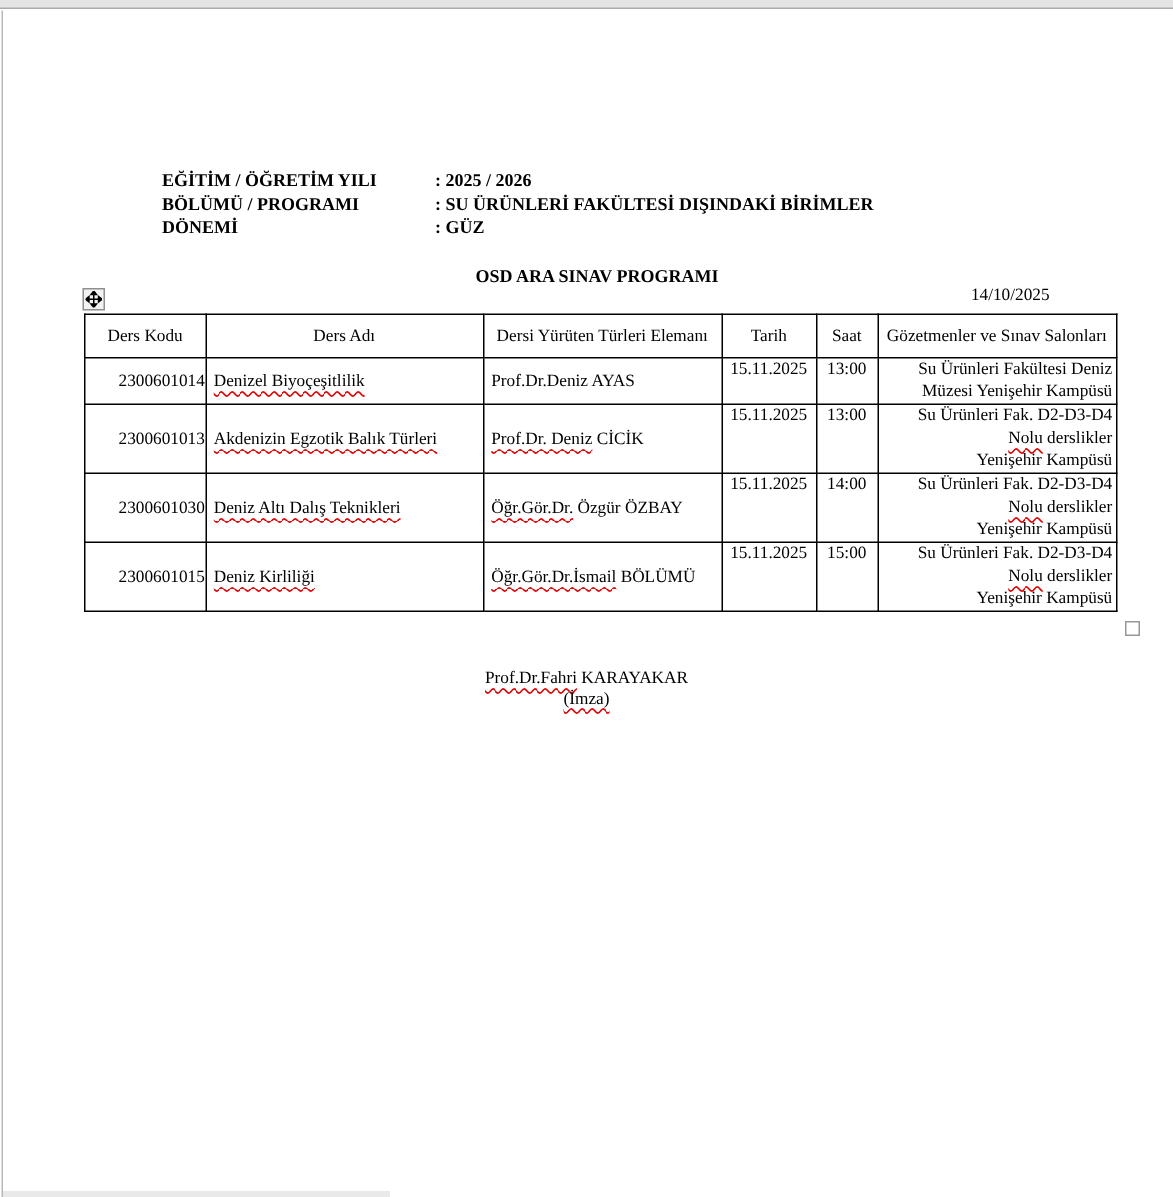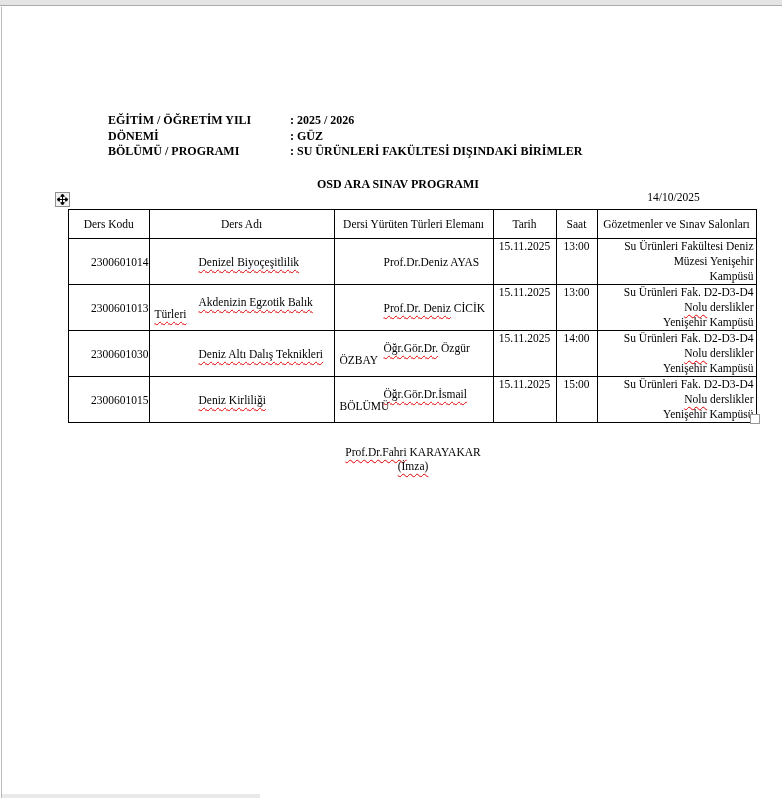--- a/index.html
+++ b/index.html
@@ -39,21 +39,21 @@
     text-align: center; font-size: 11.5px;
   }
   .move-handle {
     position: absolute; left: 55px; top: 192px; width: 15px; height: 15px;
     border: 1px solid #8f8f8f; background: #f2f2f2;
     display: flex; align-items: center; justify-content: center;
     cursor: move;
   }
   .move-handle svg { display: block; }
   .exam-table {
-    position: absolute; left: 68px; top: 209px;
+    position: absolute; left: 56px; top: 209px;
     border-collapse: collapse; table-layout: fixed;
     font-size: 11.5px;
     border: 1.5px solid #000;
   }
   .exam-table th, .exam-table td {
     border: 1px solid #000;
     font-weight: normal;
     overflow: hidden;
   }
   .exam-table th {
@@ -73,21 +73,20 @@
     text-align: right; vertical-align: top;
     line-height: 15px; padding: 0 2px;
   }
   .room-line { min-height: 0; }
   .sq {
     text-decoration-line: underline;
     text-decoration-style: wavy;
     text-decoration-color: #e00000;
     text-decoration-thickness: 1px;
     text-underline-offset: 2.5px;
-    margin-left: 44px;
   }
   .resize-handle {
     position: absolute; left: 750px; top: 414px; width: 10px; height: 10px;
     border: 1.5px solid #979797; background: #fff;
     cursor: nwse-resize;
   }
   .footer-block {
     position: absolute; left: 4px; top: 446px; width: 774px;
     text-align: center; font-size: 11.5px; line-height: 13.5px;
   }
@@ -98,26 +97,26 @@
 <div class="top-band"></div>
 <div class="left-edge"></div>
 <div class="bottom-sliver"></div>
 
 <div class="info-block">
   <div class="info-line">
     <span class="info-label">EĞİTİM / ÖĞRETİM YILI</span>
     <span class="info-value">: 2025 / 2026</span>
   </div>
   <div class="info-line">
+    <span class="info-label">BÖLÜMÜ / PROGRAMI</span>
+    <span class="info-value">: SU ÜRÜNLERİ FAKÜLTESİ DIŞINDAKİ BİRİMLER</span>
+  </div>
+  <div class="info-line">
     <span class="info-label">DÖNEMİ</span>
     <span class="info-value">: GÜZ</span>
-  </div>
-  <div class="info-line">
-    <span class="info-label">BÖLÜMÜ / PROGRAMI</span>
-    <span class="info-value">: SU ÜRÜNLERİ FAKÜLTESİ DIŞINDAKİ BİRİMLER</span>
   </div>
 </div>
 
 <div class="doc-title">OSD ARA SINAV PROGRAMI</div>
 <div class="doc-date">14/10/2025</div>
 
 <div class="move-handle">
   <span>
     <svg width="11" height="11" viewBox="0 0 11 11">
       <g stroke="#000" stroke-width="1" fill="#000">

